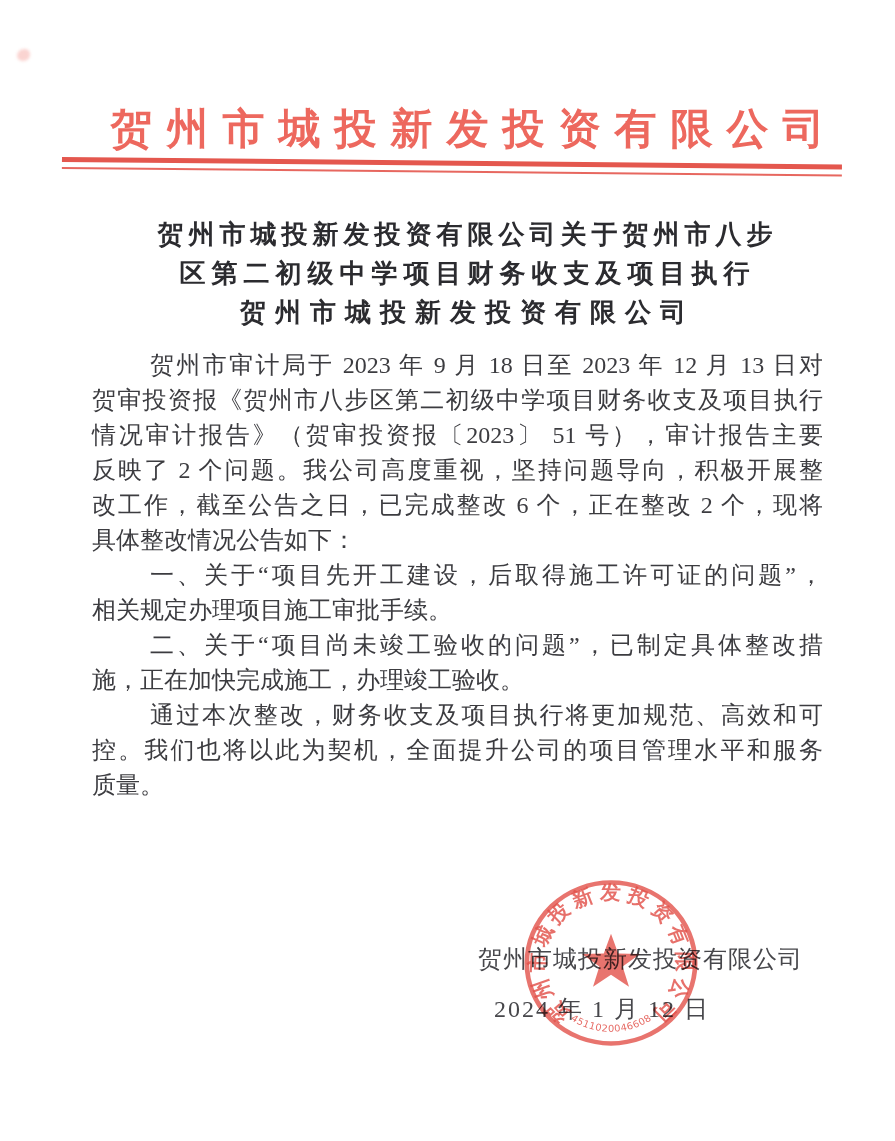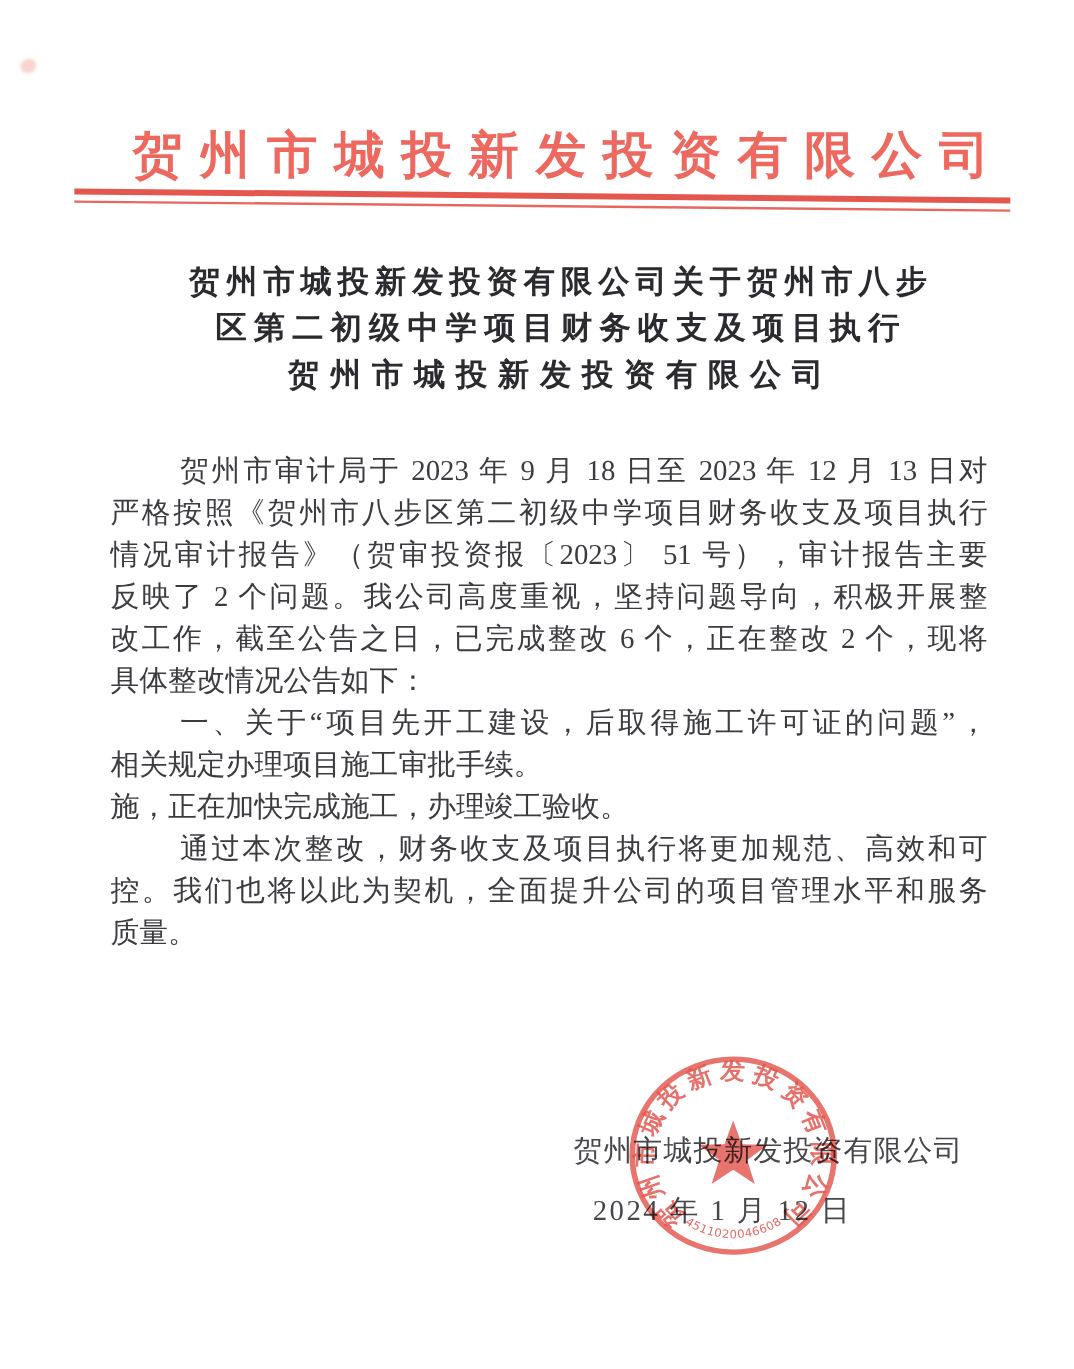--- a/index.html
+++ b/index.html
@@ -29,21 +29,21 @@
     transform:rotate(0.55deg);transform-origin:0 0;}
   .rule-thick{height:5px;background:var(--rule-red);}
   .rule-thin{height:2px;background:var(--rule-red);margin-top:5px;opacity:.9;}
   
   .title{position:absolute;top:215px;left:0;width:100%;text-align:center;
     font-weight:bold;font-size:26px;color:#2b2b2f;}
   .title-line{line-height:39px;letter-spacing:5px;white-space:nowrap;}
   .title-line:nth-child(2){letter-spacing:6px;}
   .title-line:nth-child(3){letter-spacing:9px;}
   
-  .body-text{position:absolute;top:376px;left:92px;width:731px;
+  .body-text{position:absolute;top:348px;left:92px;width:731px;
     font-size:24px;color:var(--ink);}
   .line{height:35px;line-height:35px;text-align:justify;text-align-last:justify;overflow:visible;}
   .line.first{padding-left:58px;}
   .line.last{text-align-last:left;}
   
   .sig-company{position:absolute;top:943px;right:132px;font-size:24px;
     color:#47474b;letter-spacing:1px;white-space:nowrap;}
   .sig-date{position:absolute;top:982px;right:225px;font-size:24px;
     color:#47474b;letter-spacing:2px;white-space:nowrap;margin-top:11px;}
   
@@ -73,31 +73,32 @@
 
   <div class="title">
     <div class="title-line">贺州市城投新发投资有限公司关于贺州市八步</div>
     <div class="title-line">区第二初级中学项目财务收支及项目执行</div>
     <div class="title-line">贺州市城投新发投资有限公司</div>
   </div>
 
   <div class="body-text">
     <div class="para">
       <div class="line first">贺州市审计局于 2023 年 9 月 18 日至 2023 年 12 月 13 日对</div>
-      <div class="line">严格按照《贺州市八步区第二初级中学项目财务收支及项目执行</div>
+      <div class="line">贺审投资报《贺州市八步区第二初级中学项目财务收支及项目执行</div>
       <div class="line">情况审计报告》（贺审投资报〔2023〕 51 号），审计报告主要</div>
       <div class="line">反映了 2 个问题。我公司高度重视，坚持问题导向，积极开展整</div>
       <div class="line">改工作，截至公告之日，已完成整改 6 个，正在整改 2 个，现将</div>
       <div class="line last">具体整改情况公告如下：</div>
     </div>
     <div class="para">
       <div class="line first">一、关于“项目先开工建设，后取得施工许可证的问题”，</div>
       <div class="line last">相关规定办理项目施工审批手续。</div>
     </div>
     <div class="para">
+      <div class="line first">二、关于“项目尚未竣工验收的问题”，已制定具体整改措</div>
       <div class="line last">施，正在加快完成施工，办理竣工验收。</div>
     </div>
     <div class="para">
       <div class="line first">通过本次整改，财务收支及项目执行将更加规范、高效和可</div>
       <div class="line">控。我们也将以此为契机，全面提升公司的项目管理水平和服务</div>
       <div class="line last">质量。</div>
     </div>
   </div>
 
   <div class="sig-company">贺州市城投新发投资有限公司</div>

